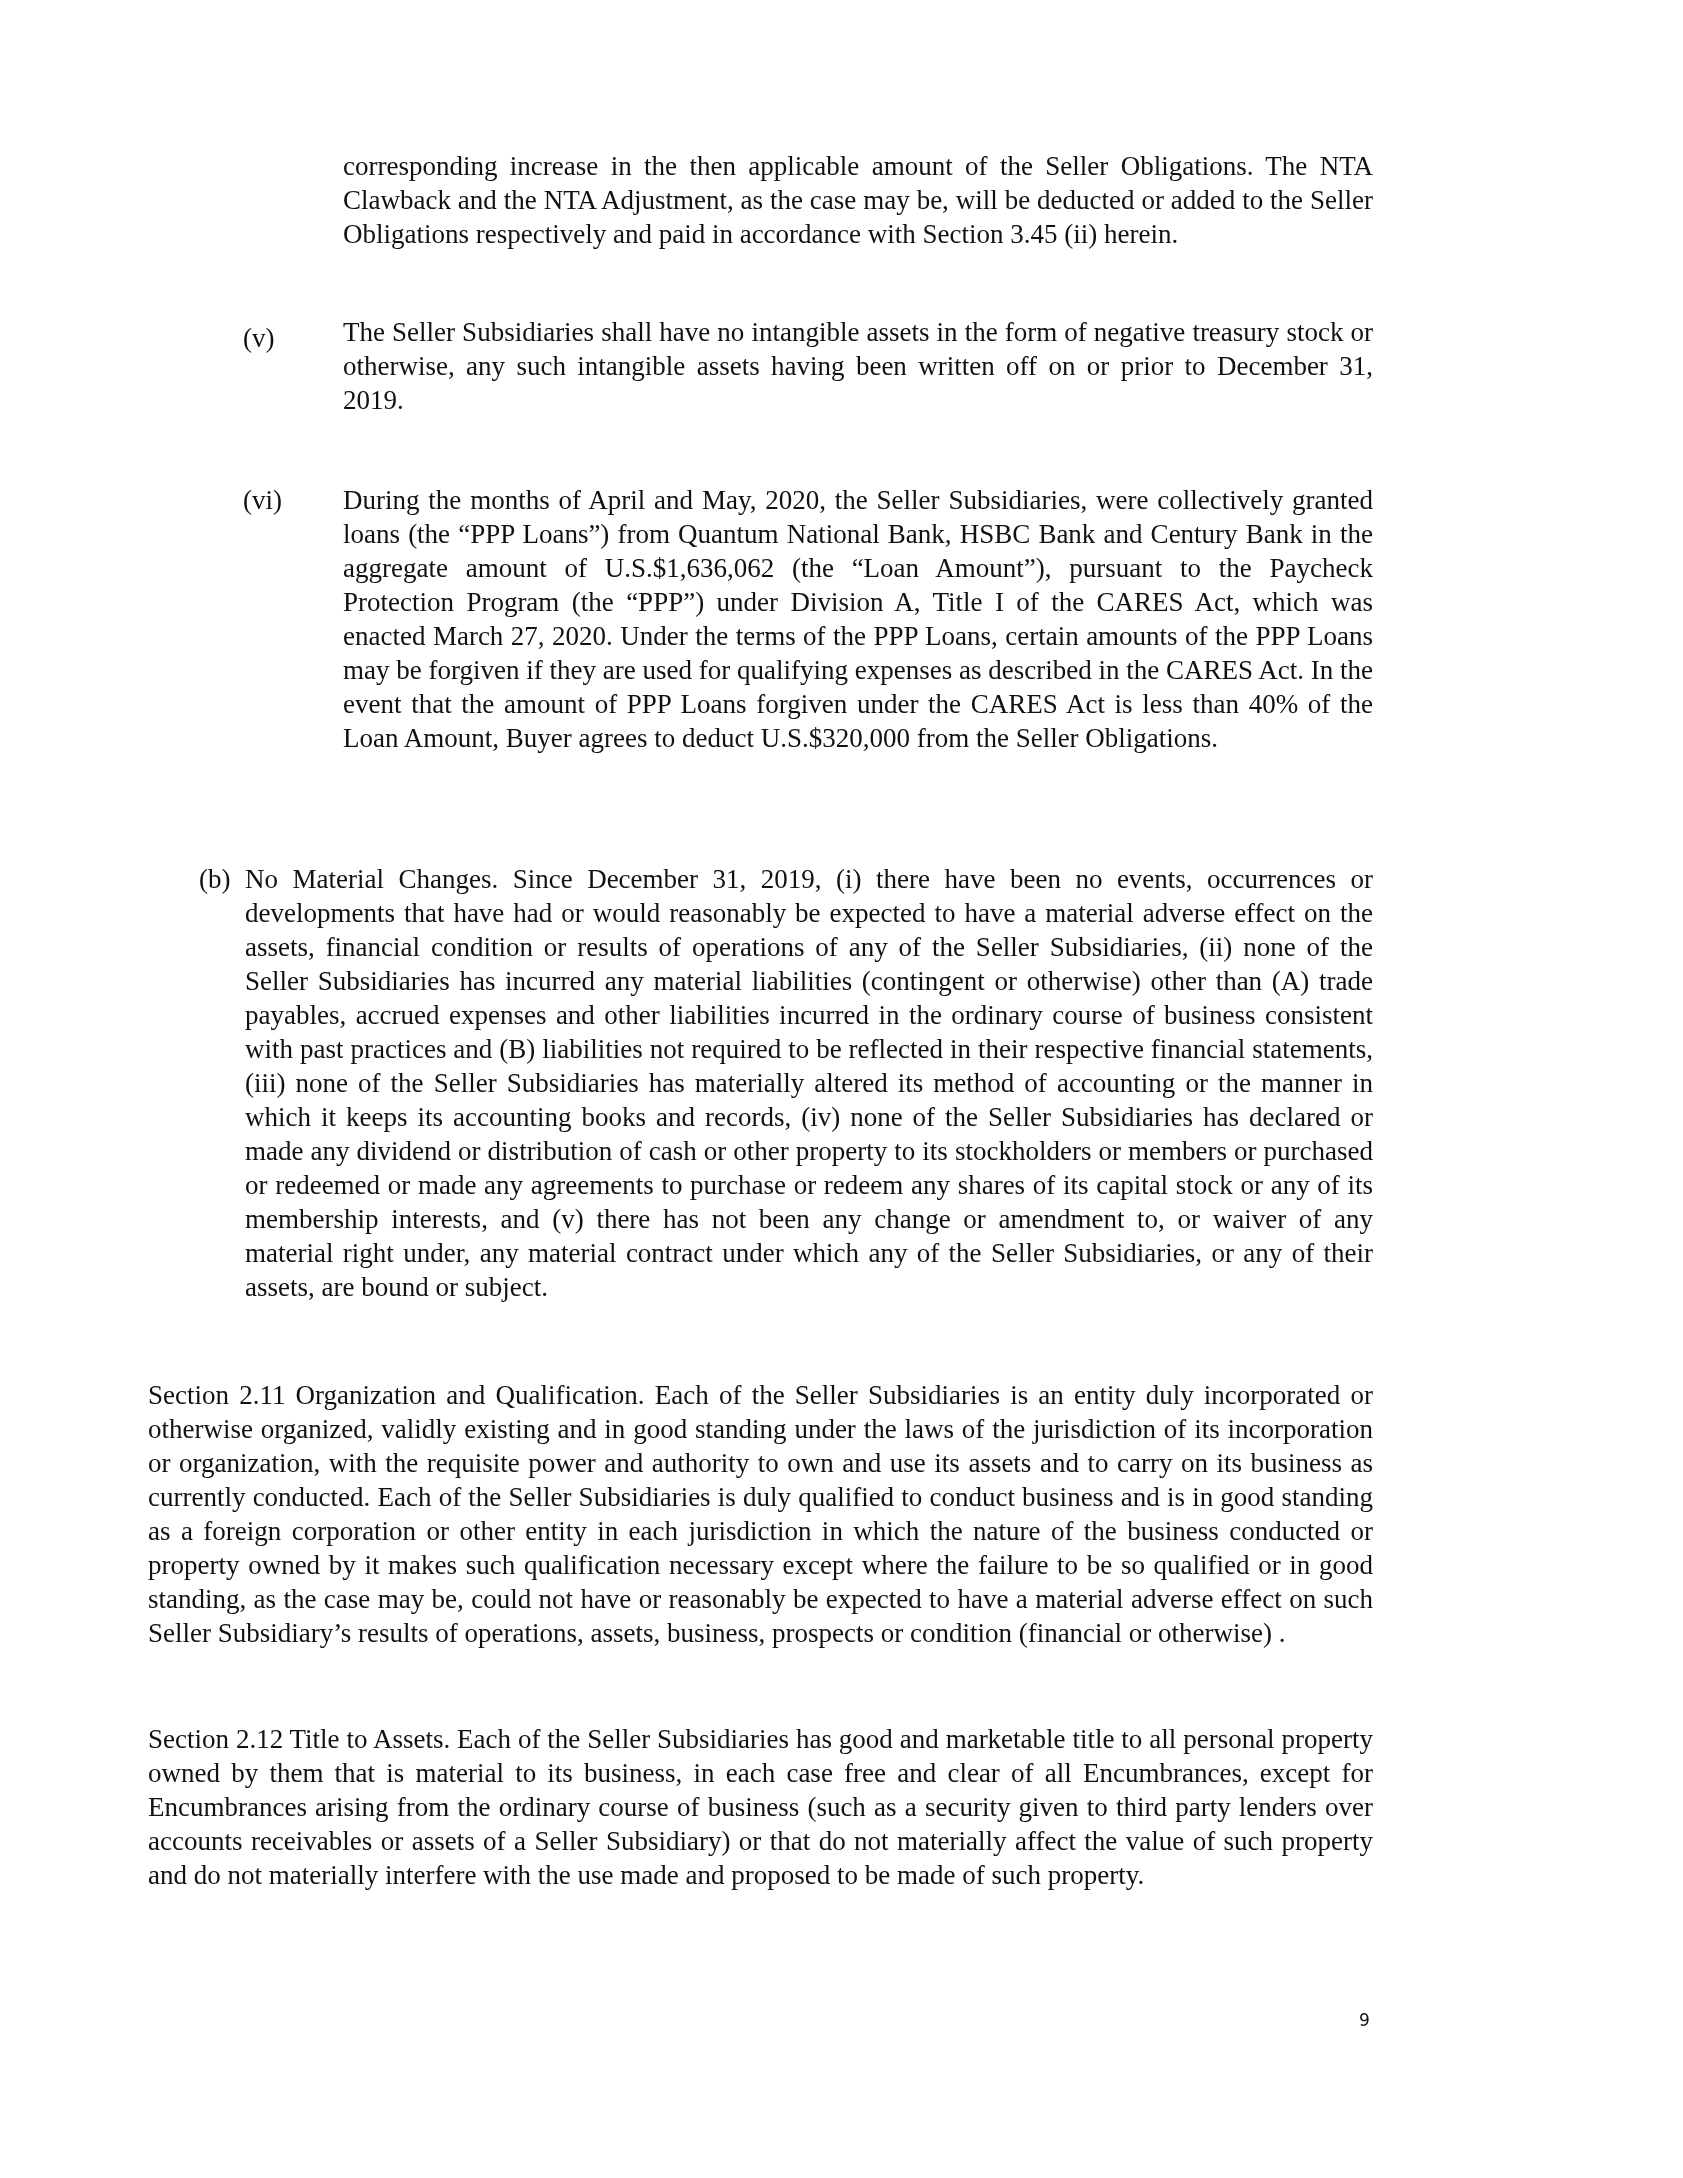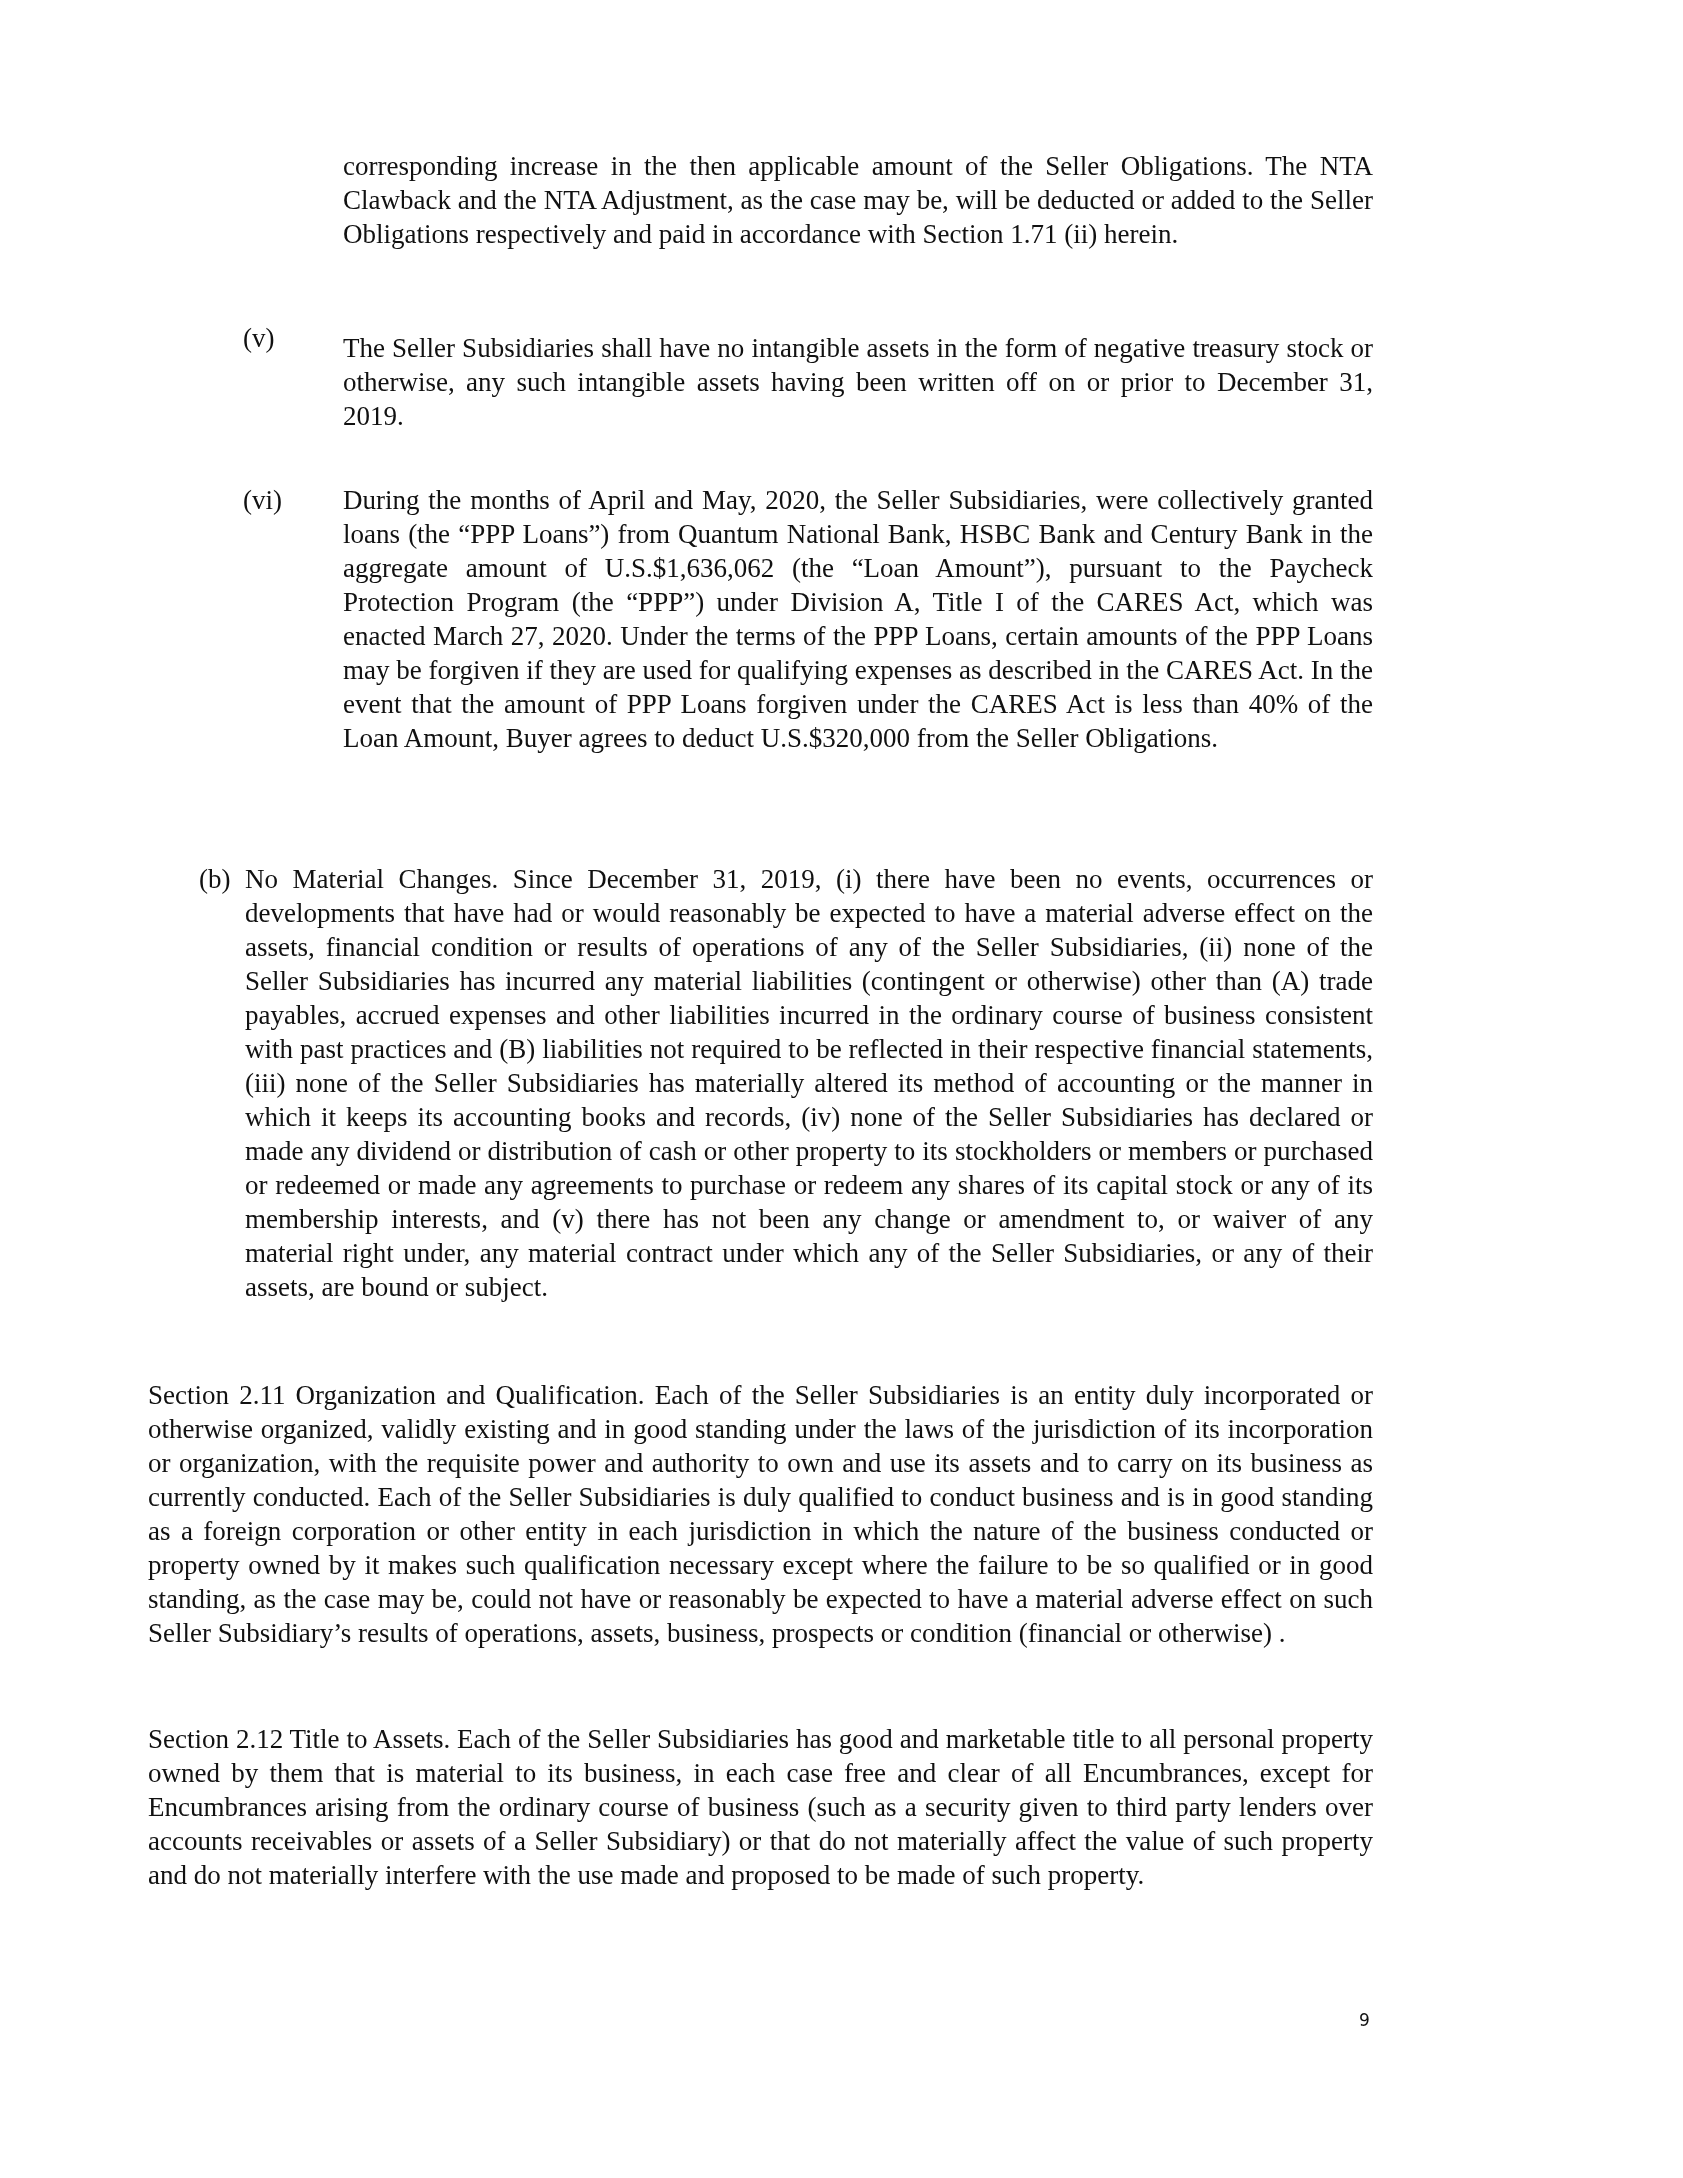--- a/index.html
+++ b/index.html
@@ -10,24 +10,24 @@
   .num { position: absolute; font-size: 27px; line-height: 34px; }
   .u { }
   .b { font-weight: normal; }
   .pagenum { position: absolute; font-family: "DejaVu Sans", sans-serif; font-size: 17px; }
 </style>
 </head>
 <body>
 
 <div class="page">
 
-  <div class="para" style="left:343px; top:149px; width:1030px;">corresponding increase in the then applicable amount of the Seller Obligations. The NTA Clawback and the NTA Adjustment, as the case may be, will be deducted or added to the Seller Obligations respectively and paid in accordance with Section 1.71 (ii) herein.</div>
+  <div class="para" style="left:343px; top:149px; width:1030px;">corresponding increase in the then applicable amount of the Seller Obligations. The NTA Clawback and the NTA Adjustment, as the case may be, will be deducted or added to the Seller Obligations respectively and paid in accordance with Section 3.45 (ii) herein.</div>
 
   <div class="num" style="left:243px; top:321px;">(v)</div>
-  <div class="para" style="left:343px; top:331px; width:1030px;">The Seller Subsidiaries shall have no intangible assets in the form of negative treasury stock or otherwise, any such intangible assets having been written off on or prior to December 31, 2019.</div>
+  <div class="para" style="left:343px; top:315px; width:1030px;">The Seller Subsidiaries shall have no intangible assets in the form of negative treasury stock or otherwise, any such intangible assets having been written off on or prior to December 31, 2019.</div>
 
   <div class="num" style="left:243px; top:483px;text-align:center;">(vi)</div>
   <div class="para" style="left:343px; top:483px; width:1030px;">During the months of April and May, 2020, the Seller Subsidiaries, were collectively granted loans (the “PPP Loans”) from Quantum National Bank, HSBC Bank and Century Bank in the aggregate amount of U.S.$1,636,062 (the “Loan Amount”), pursuant to the Paycheck Protection Program (the “PPP”) under Division A, Title I of the CARES Act, which was enacted March 27, 2020. Under the terms of the PPP Loans, certain amounts of the PPP Loans may be forgiven if they are used for qualifying expenses as described in the CARES Act. In the event that the amount of PPP Loans forgiven under the CARES Act is less than 40% of the Loan Amount, Buyer agrees to deduct U.S.$320,000 from the Seller Obligations.</div>
 
   <div class="num" style="left:199px; top:862px;">(b)</div>
   <div class="para" style="left:245px; top:862px; width:1128px;"><span class="u">No Material Changes</span><span>. Since December 31, 2019, (i) there have been no events, occurrences or developments that have had or would reasonably be expected to have a material adverse effect on the assets, financial condition or results of operations of any of the Seller Subsidiaries, (ii) none of the Seller Subsidiaries has incurred any material liabilities (contingent or otherwise) other than (A) trade payables, accrued expenses and other liabilities incurred in the ordinary course of business consistent with past practices and (B) liabilities not required to be reflected in their respective financial statements, (iii) none of the Seller Subsidiaries has materially altered its method of accounting or the manner in which it keeps its accounting books and records, (iv) none of the Seller Subsidiaries has declared or made any dividend or distribution of cash or other property to its stockholders or members or purchased or redeemed or made any agreements to purchase or redeem any shares of its capital stock or any of its membership interests, and (v) there has not been any change or amendment to, or waiver of any material right under, any material contract under which any of the Seller Subsidiaries, or any of their assets, are bound or subject.</span></div>
 
   <div class="para" style="left:148px; top:1378px; width:1225px;"><span class="b">Section 2.11 Organization and Qualification.</span><span> Each of the Seller Subsidiaries is an entity duly incorporated or otherwise organized, validly existing and in good standing under the laws of the jurisdiction of its incorporation or organization, with the requisite power and authority to own and use its assets and to carry on its business as currently conducted. Each of the Seller Subsidiaries is duly qualified to conduct business and is in good standing as a foreign corporation or other entity in each jurisdiction in which the nature of the business conducted or property owned by it makes such qualification necessary except where the failure to be so qualified or in good standing, as the case may be, could not have or reasonably be expected to have a material adverse effect on such Seller Subsidiary’s results of operations, assets, business, prospects or condition (financial or otherwise) .</span></div>
 
   <div class="para" style="left:148px; top:1722px; width:1225px;"><span class="b">Section 2.12 Title to Assets.</span><span> Each of the Seller Subsidiaries has good and marketable title to all personal property owned by them that is material to its business, in each case free and clear of all Encumbrances, except for Encumbrances arising from the ordinary course of business (such as a security given to third party lenders over accounts receivables or assets of a Seller Subsidiary) or that do not materially affect the value of such property and do not materially interfere with the use made and proposed to be made of such property.</span></div>

